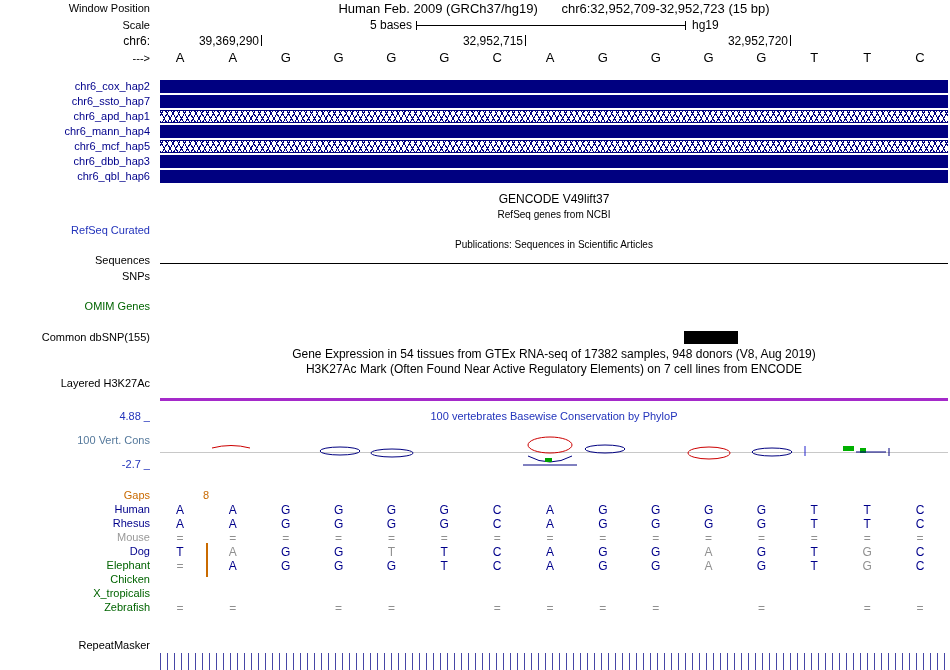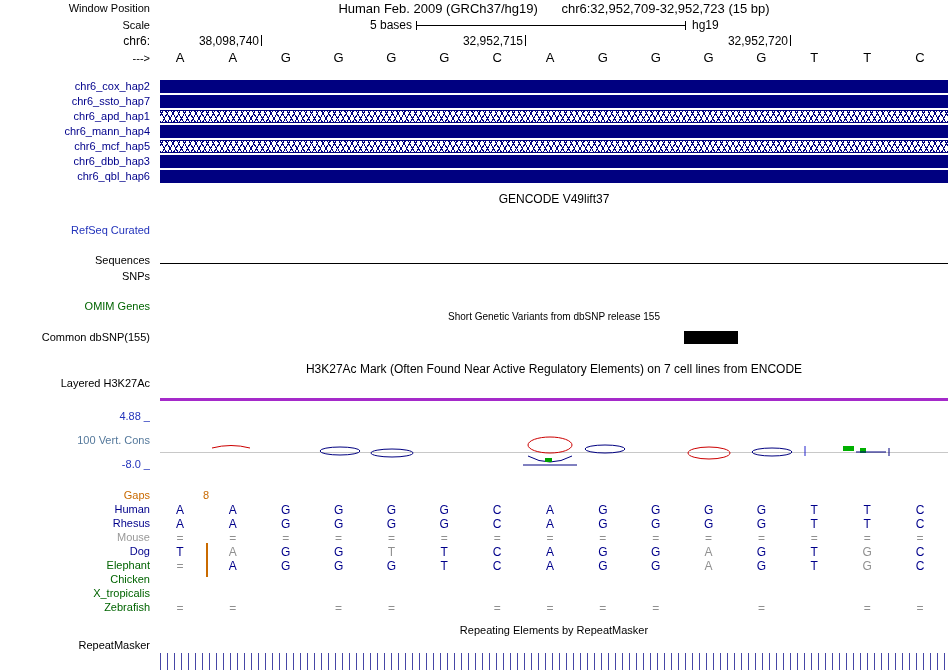--- a/index.html
+++ b/index.html
@@ -44,47 +44,50 @@
   <div class="lbl" style="top:19px">Scale</div>
   <div class="lbl t12" style="top:35px">chr6:</div>
   <div class="lbl" style="top:52px">---&gt;</div>
 
   <div style="position:absolute;left:290px;top:18px;width:122px;text-align:right;font-size:12px">5 bases</div>
   <div class="scalebar">
       <div class="mid"></div>
     </div>
   <div style="position:absolute;left:692px;top:18px;font-size:12px">hg19</div>
 
-  <div class="coord" style="left:171px">38,098,740</div>
+  <div class="coord" style="left:171px">39,369,290</div>
   <div class="coord" style="left:435px">32,952,715</div>
   <div class="coord" style="left:700px">32,952,720</div>
   <div class="ctick" style="left:261px"></div>
   <div class="ctick" style="left:525px"></div>
   <div class="ctick" style="left:790px"></div>
 
 
   <div class="center t12" style="top:192px">GENCODE V49lift37</div>
+  <div class="center t10" style="top:209px">RefSeq genes from NCBI</div>
   <div class="lbl blue" style="top:224px">RefSeq Curated</div>
+  <div class="center t10" style="top:239px">Publications: Sequences in Scientific Articles</div>
   <div class="lbl" style="top:254px">Sequences</div>
   <div class="hline" style="top:263px;height:1px;background:#000"></div>
   <div class="lbl" style="top:270px">SNPs</div>
 
   <div class="lbl green" style="top:300px">OMIM Genes</div>
 
-  <div class="center t10" style="top:311px">Short Genetic Variants from dbSNP release 155</div>
   <div class="lbl" style="top:331px">Common dbSNP(155)</div>
   <div style="position:absolute;left:684px;top:331px;width:54px;height:13px;background:#000"></div>
 
+  <div class="center t12" style="top:347px">Gene Expression in 54 tissues from GTEx RNA-seq of 17382 samples, 948 donors (V8, Aug 2019)</div>
   <div class="center t12" style="top:362px">H3K27Ac Mark (Often Found Near Active Regulatory Elements) on 7 cell lines from ENCODE</div>
   <div class="lbl" style="top:377px">Layered H3K27Ac</div>
   <div class="hline" style="top:398px;height:3px;background:#A52ACA"></div>
 
   <div class="lbl blue" style="top:410px">4.88 _</div>
+  <div class="center t11 blue" style="top:410px">100 vertebrates Basewise Conservation by PhyloP</div>
   <div class="lbl slate" style="top:434px">100 Vert. Cons</div>
-  <div class="lbl blue" style="top:458px">-8.0 _</div>
+  <div class="lbl blue" style="top:458px">-2.7 _</div>
   <div class="hline" style="top:452px;height:1px;background:#C8C8C8"></div>
   <svg style="position:absolute;left:160px;top:428px" width="788" height="48" viewBox="0 0 788 48">
     <path d="M52,20 q19,-5 38,0" stroke="#CC0000" fill="none"></path>
     <ellipse cx="180" cy="23" rx="20" ry="4" stroke="#000080" fill="none"></ellipse>
     <ellipse cx="232" cy="25" rx="21" ry="4" stroke="#000080" fill="none"></ellipse>
     <ellipse cx="390" cy="17" rx="22" ry="8" stroke="#CC0000" fill="none"></ellipse>
     <path d="M368,28 q22,12 44,0" stroke="#000080" fill="none"></path>
     <rect x="385" y="30" width="7" height="4" fill="#00A000"></rect>
     <path d="M363,37 h54" stroke="#000080" fill="none"></path>
     <ellipse cx="445" cy="21" rx="20" ry="4" stroke="#000080" fill="none"></ellipse>
@@ -94,21 +97,20 @@
     <rect x="683" y="18" width="11" height="5" fill="#00B000"></rect>
     <rect x="700" y="20" width="6" height="5" fill="#00B000"></rect>
     <path d="M696,24 h30" stroke="#000080"></path>
     <path d="M729,20 v8" stroke="#000080"></path>
   </svg>
 
   <div class="lbl orange" style="top:489px">Gaps</div>
   <span class="orange" style="position:absolute;left:197px;top:489px;width:18px;text-align:center;font-size:11px">8</span>
   <div style="position:absolute;left:206px;top:543px;width:2px;height:34px;background:#C96A00"></div>
 
-  <div class="center t11" style="top:624px">Repeating Elements by RepeatMasker</div>
   <div class="lbl" style="top:639px">RepeatMasker</div>
   <div class="ticks"></div>
 
 <span class="base" style="left: 180px; top: 50px;">A</span>
     <span class="base" style="left: 232.857px; top: 50px;">A</span>
     <span class="base" style="left: 285.714px; top: 50px;">G</span>
     <span class="base" style="left: 338.571px; top: 50px;">G</span>
     <span class="base" style="left: 391.429px; top: 50px;">G</span>
     <span class="base" style="left: 444.286px; top: 50px;">G</span>
     <span class="base" style="left: 497.143px; top: 50px;">C</span>

